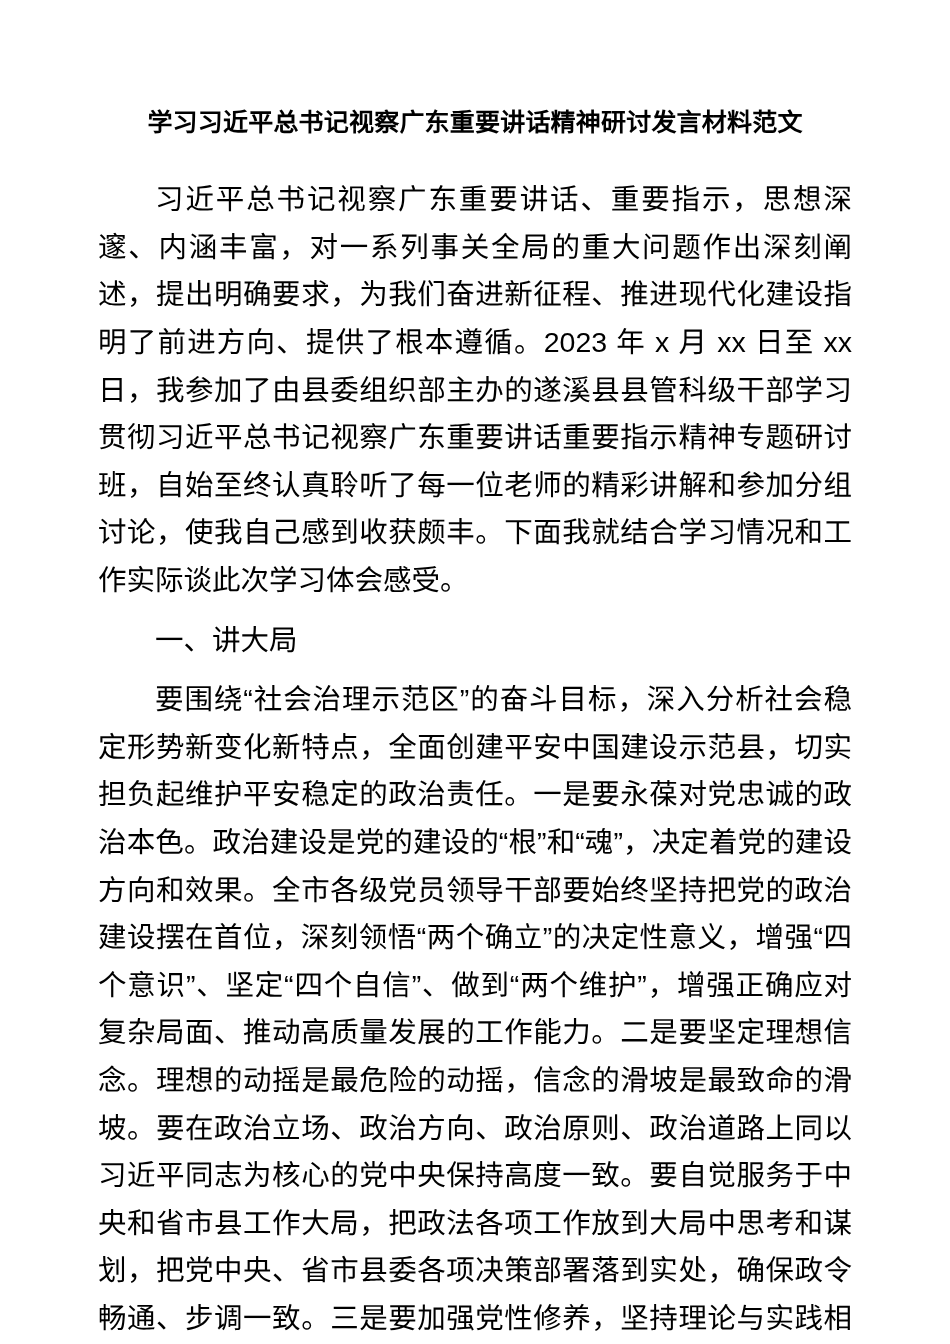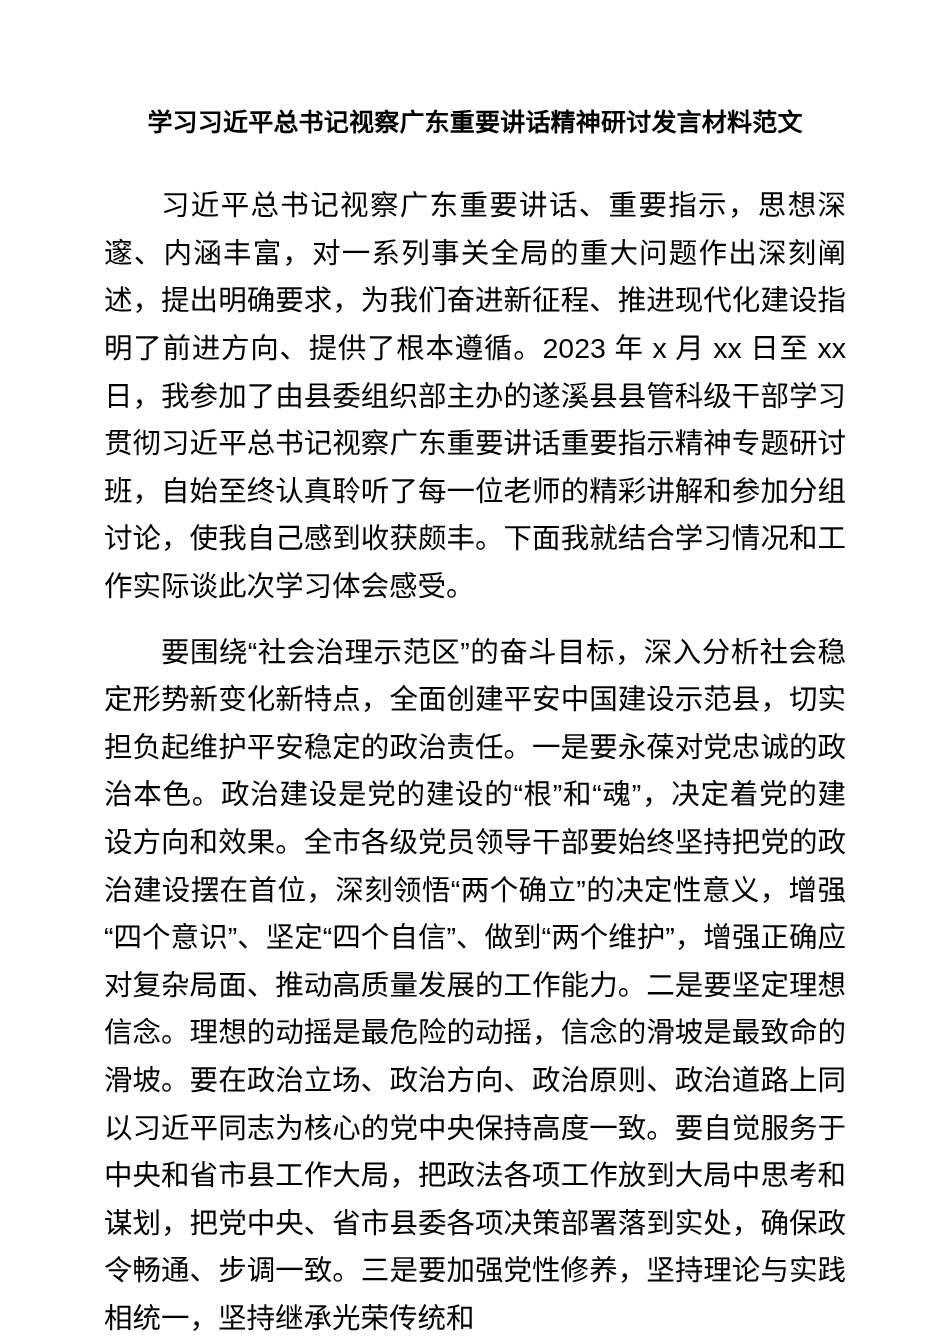--- a/index.html
+++ b/index.html
@@ -33,21 +33,21 @@
     line-height: 1.45;
     text-align: center;
     letter-spacing: 0.2px;
     margin: 0 0 6px 0;
     white-space: nowrap;
   }
   .para {
     font-size: 28.5px;
     font-weight: 400;
     line-height: 47.6px;
-    margin: 18px;
+    margin: 12px;
     text-align: justify;
     text-justify: inter-ideograph;
     text-indent: 2em;
     letter-spacing: 0px;
   }
   .para.heading-para {
     text-indent: 2em;
   }
   .para b, .para .bold {
     font-weight: 400;
@@ -61,17 +61,18 @@
 
 <div class="page">
   <div class="content">
 
     <h1 class="doc-title">学习习近平总书记视察广东重要讲话精神研讨发言材料范文</h1>
 
     <div class="spacer-title"></div>
 
     <p class="para">习近平总书记视察广东重要讲话、重要指示，思想深邃、内涵丰富，对一系列事关全局的重大问题作出深刻阐述，提出明确要求，为我们奋进新征程、推进现代化建设指明了前进方向、提供了根本遵循。2023 年 x 月 xx 日至 xx 日，我参加了由县委组织部主办的遂溪县县管科级干部学习贯彻习近平总书记视察广东重要讲话重要指示精神专题研讨班，自始至终认真聆听了每一位老师的精彩讲解和参加分组讨论，使我自己感到收获颇丰。下面我就结合学习情况和工作实际谈此次学习体会感受。</p>
 
+    <p class="para heading-para">一、讲大局</p>
 
     <p class="para"><span>要围绕“社会治理示范区”的奋斗目标，深入分析社会稳定形势新变化新特点，全面创建平安中国建设示范县，切实担负起维护平安稳定的政治责任。</span><b>一是</b><span>要永葆对党忠诚的政治本色。政治建设是党的建设的“根”和“魂”，决定着党的建设方向和效果。全市各级党员领导干部要始终坚持把党的政治建设摆在首位，深刻领悟“两个确立”的决定性意义，增强“四个意识”、坚定“四个自信”、做到“两个维护”，增强正确应对复杂局面、推动高质量发展的工作能力。</span><b>二是</b><span>要坚定理想信念。理想的动摇是最危险的动摇，信念的滑坡是最致命的滑坡。要在政治立场、政治方向、政治原则、政治道路上同以习近平同志为核心的党中央保持高度一致。要自觉服务于中央和省市县工作大局，把政法各项工作放到大局中思考和谋划，把党中央、省市县委各项决策部署落到实处，确保政令畅通、步调一致。</span><b>三是</b><span>要加强党性修养，坚持理论与实践相统一，坚持继承光荣传统和</span></p>
 
   </div>
 </div>
 
 </body></html>

